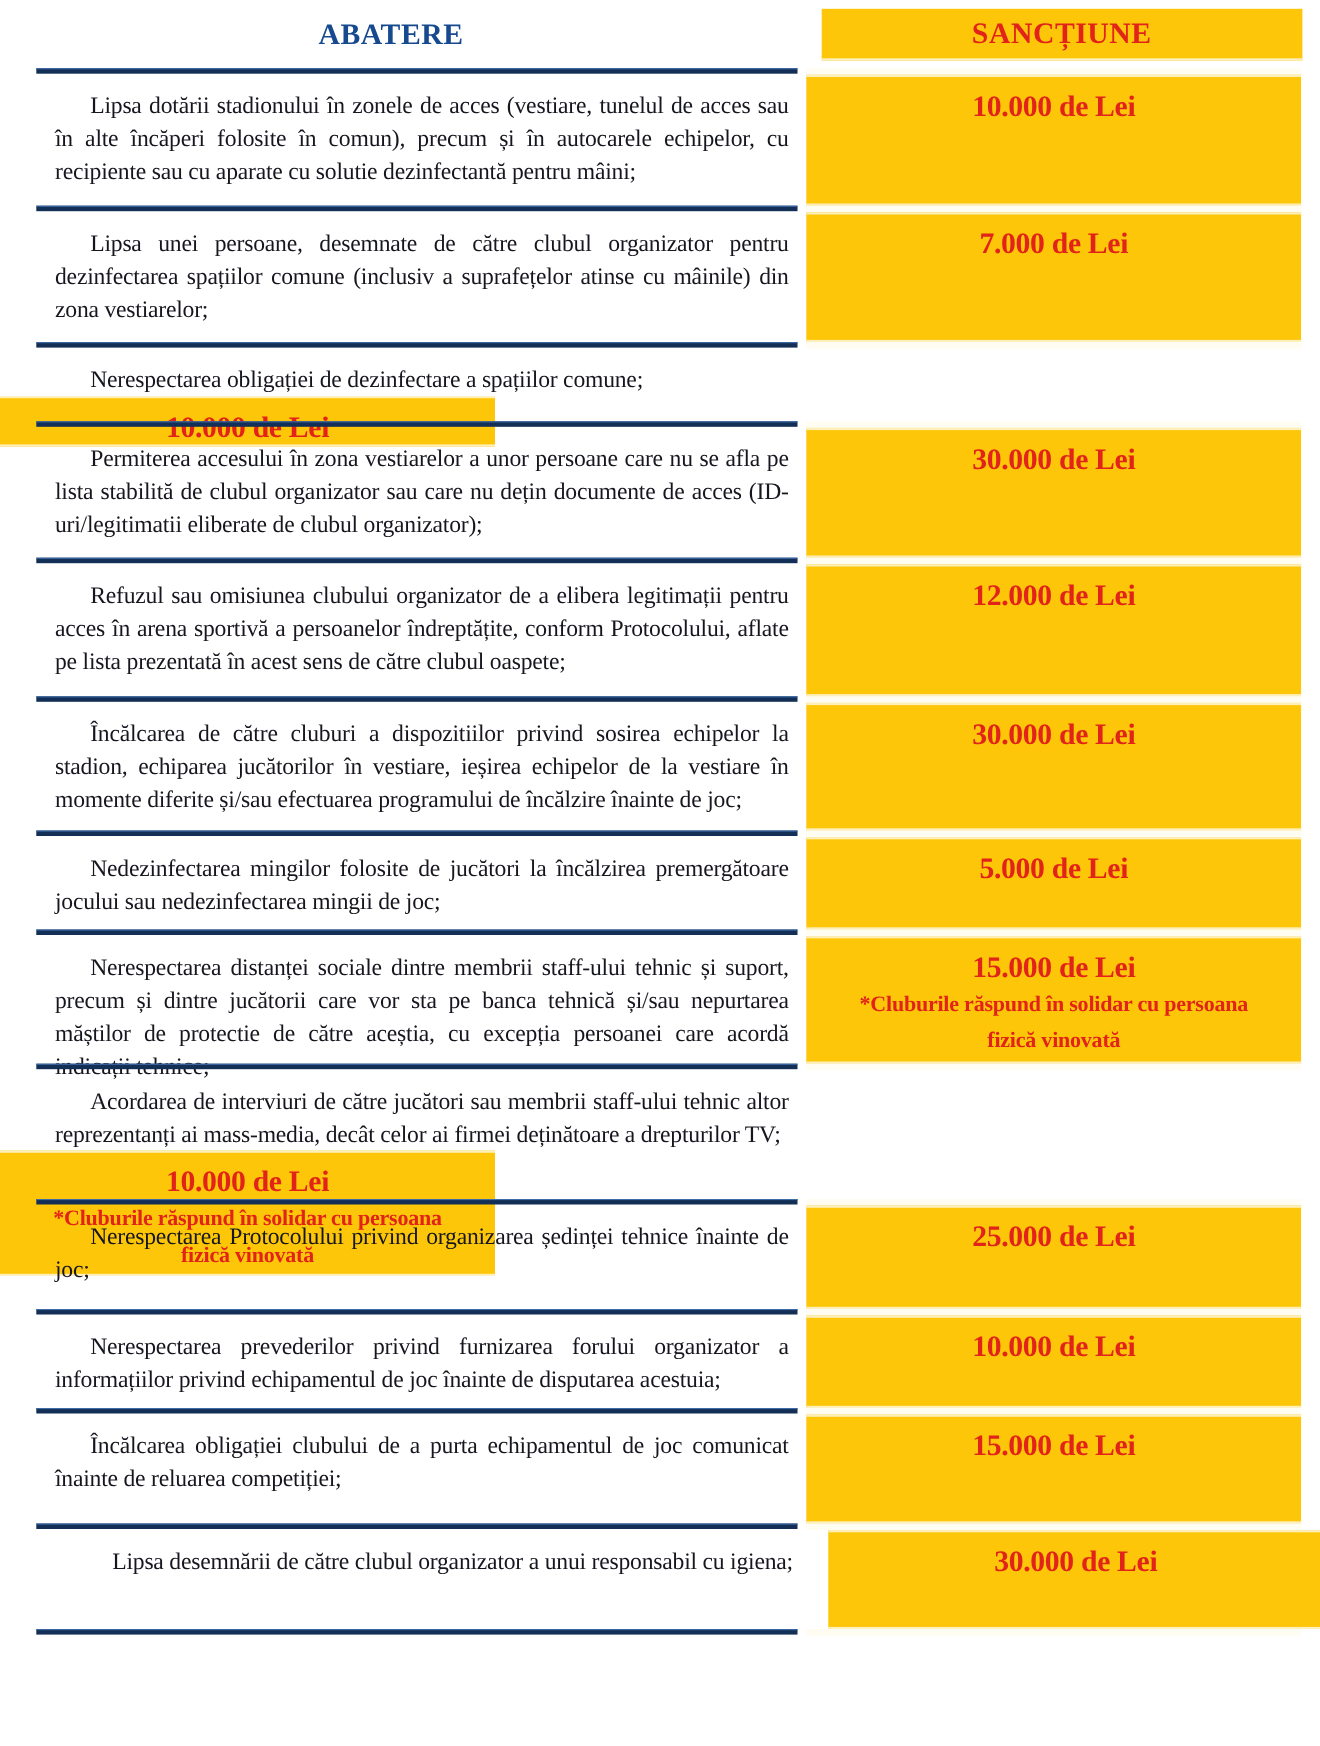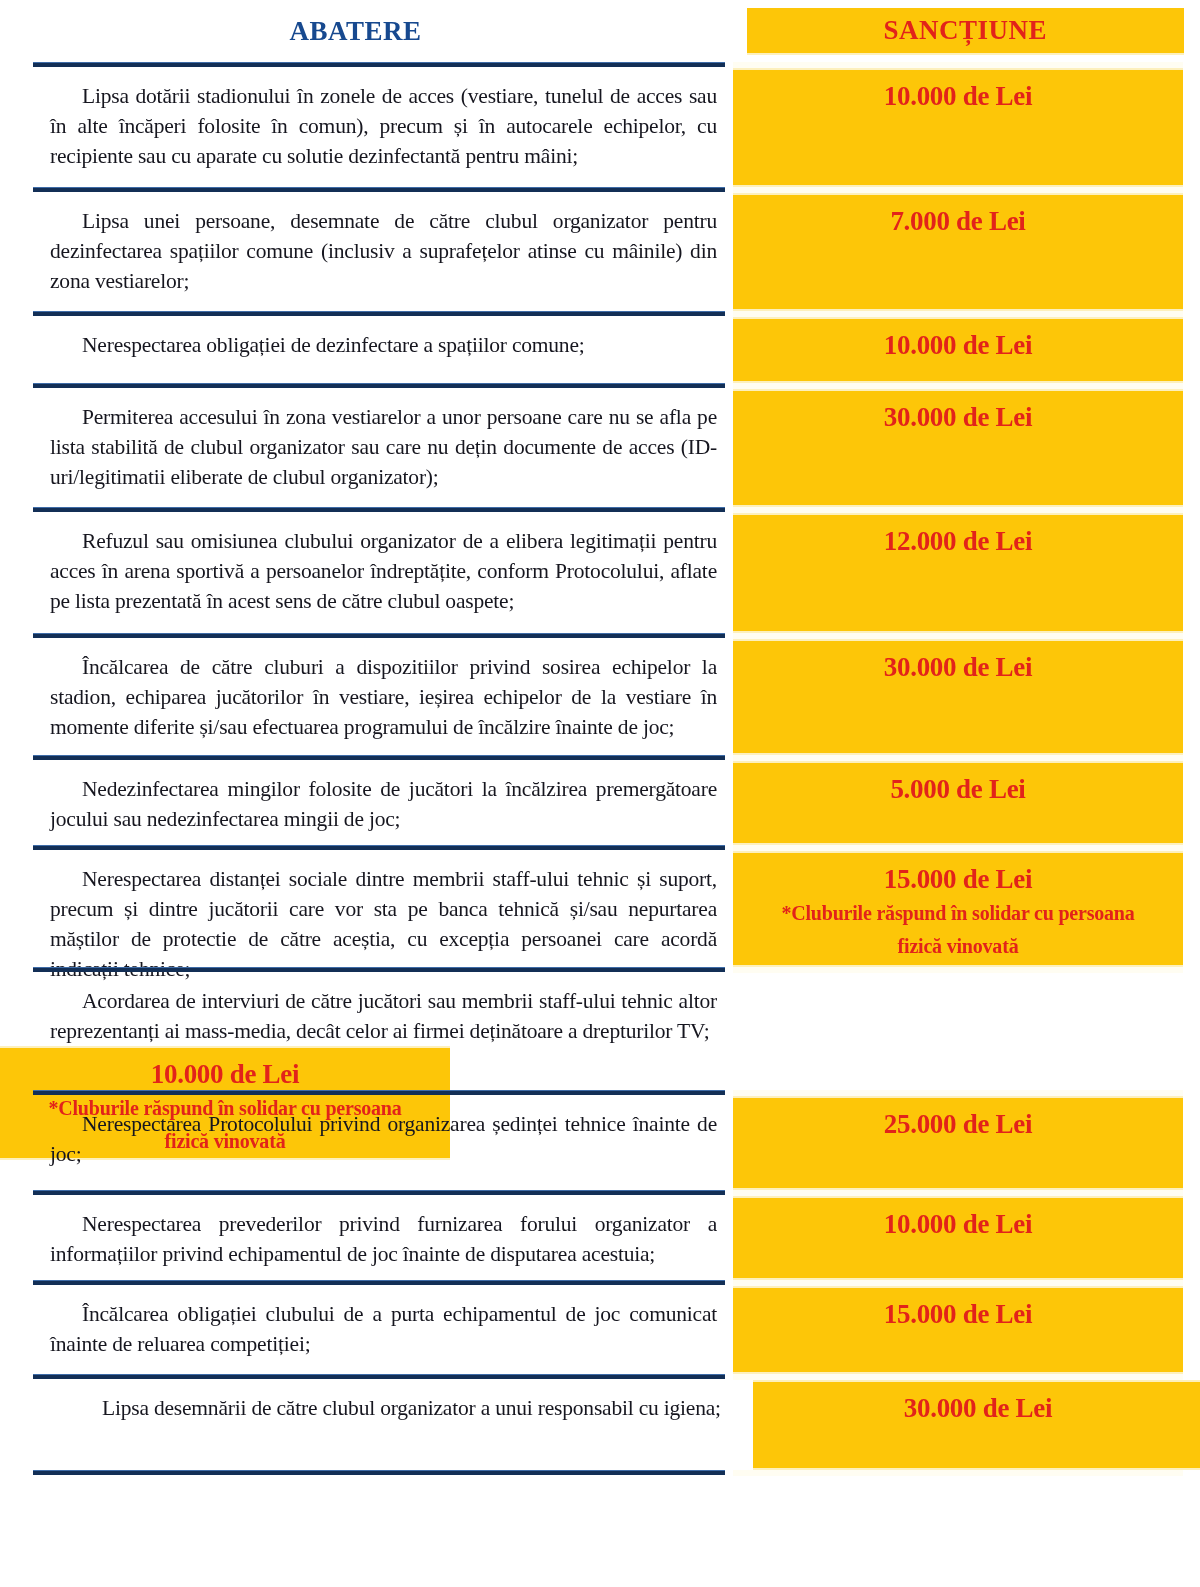--- a/index.html
+++ b/index.html
@@ -121,21 +121,21 @@
   </div>
 
   <div class="divider">
     <div class="rule-wrap">
           <div class="rule"></div>
         </div>
     <div class="ygap"></div>
     <div class="ygap-pad"></div>
   </div>
 
-  <div class="row" style="height: 66px;">
+  <div class="row" style="height: 66px; flex-direction: column;">
     <div class="cell-left">
       <p>Nerespectarea obligației de dezinfectare a spațiilor comune;</p>
     </div>
     <div class="cell-right">
       <div class="amount">10.000 de Lei</div>
 
     </div>
     <div class="right-pad"></div>
   </div>
 
@@ -292,21 +292,21 @@
   </div>
 
   <div class="divider">
     <div class="rule-wrap">
           <div class="rule"></div>
         </div>
     <div class="ygap"></div>
     <div class="ygap-pad"></div>
   </div>
 
-  <div class="row" style="height: 88px;">
+  <div class="row" style="height: 99px;">
     <div class="cell-left">
       <p>Încălcarea obligației clubului de a purta echipamentul de joc comunicat înainte de reluarea competiției;</p>
     </div>
     <div class="cell-right">
       <div class="amount">15.000 de Lei</div>
 
     </div>
     <div class="right-pad"></div>
   </div>
 

